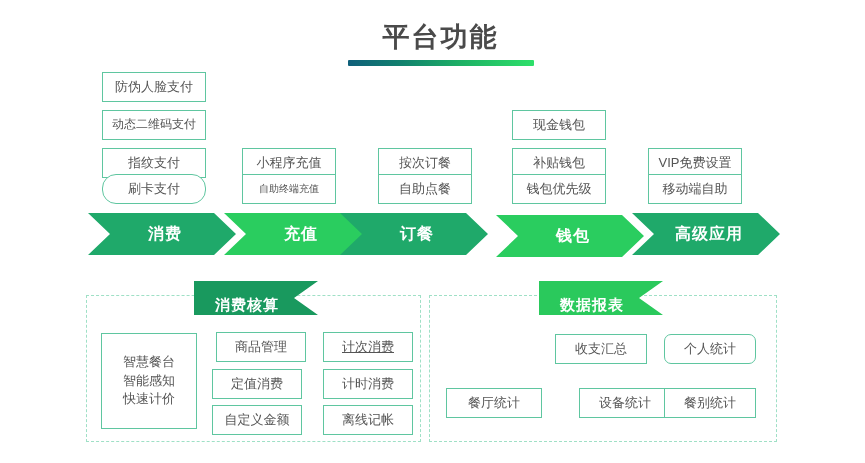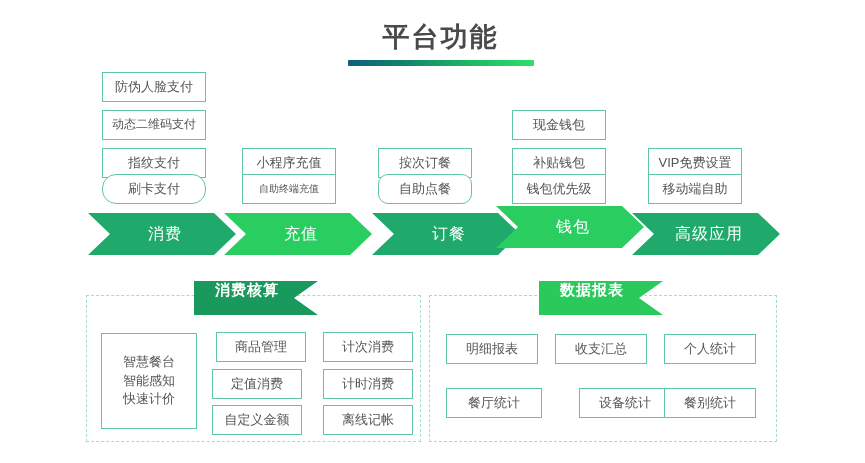--- a/index.html
+++ b/index.html
@@ -60,40 +60,40 @@
 
   
   .chev {
     position: absolute;
     height: 42px;
     display: flex;
     align-items: center;
     justify-content: center;
     color: #ffffff;
     font-size: 16px;
-    font-weight: normal;
+    font-weight: bold;
     letter-spacing: 1px;
     clip-path: polygon(0 0, calc(100% - 22px) 0, 100% 50%, calc(100% - 22px) 100%, 0 100%, 22px 50%);
   }
   .chev.dark { background: #1fa96a; }
   .chev.light { background: #2acd5f; }
   .chev .chev-label { padding-left: 6px; }
 
   
   .panel {
     position: absolute;
     box-sizing: border-box;
     border: 1.5px dashed #9fe0c6;
     background: #ffffff;
   }
   .panel-head {
     position: absolute;
     height: 34px;
     display: flex;
-    align-items: flex-start;
+    align-items: flex-end;
     justify-content: center;
     color: #ffffff;
     font-size: 15px;
     font-weight: bold;
     letter-spacing: 1px;
     clip-path: polygon(0 0, 100% 0, calc(100% - 24px) 50%, 100% 100%, 0 100%, 0 100%);
   }
   .panel-head.dark { background: #19995e; }
   .panel-head.light { background: #2ac95c; }
   .panel-head .ph-label { padding-right: 18px; }
@@ -110,39 +110,39 @@
 
   <div class="fbox" style="left:102px; top:72px; width:104px; height:30px;">防伪人脸支付</div>
   <div class="fbox" style="left:102px; top:110px; width:104px; height:30px; font-size:12px;">动态二维码支付</div>
   <div class="fbox" style="left:102px; top:148px; width:104px; height:30px;">指纹支付</div>
   <div class="fbox" style="left:102px; top:174px; width:104px; height:30px;border-radius:14px;">刷卡支付</div>
 
   <div class="fbox" style="left:242px; top:148px; width:94px; height:30px;">小程序充值</div>
   <div class="fbox" style="left:242px; top:174px; width:94px; height:30px; font-size:10px;">自助终端充值</div>
 
   <div class="fbox" style="left:378px; top:148px; width:94px; height:30px;">按次订餐</div>
-  <div class="fbox" style="left:378px; top:174px; width:94px; height:30px;border-radius:10px;">自助点餐</div>
+  <div class="fbox" style="left:378px; top:174px; width:94px; height:30px;">自助点餐</div>
 
   <div class="fbox" style="left:512px; top:110px; width:94px; height:30px;">现金钱包</div>
   <div class="fbox" style="left:512px; top:148px; width:94px; height:30px;">补贴钱包</div>
   <div class="fbox" style="left:512px; top:174px; width:94px; height:30px;">钱包优先级</div>
 
   <div class="fbox" style="left:648px; top:148px; width:94px; height:30px;">VIP免费设置</div>
   <div class="fbox" style="left:648px; top:174px; width:94px; height:30px;">移动端自助</div>
 
   <div class="chev dark" style="left:88px; top:213px; width:148px;">
     <span class="chev-label">消费</span>
   </div>
   <div class="chev light" style="left:224px; top:213px; width:148px;">
     <span class="chev-label">充值</span>
   </div>
-  <div class="chev dark" style="left:372px; top:213px; width:148px;">
+  <div class="chev dark" style="left:340px; top:213px; width:148px;">
     <span class="chev-label">订餐</span>
   </div>
-  <div class="chev light" style="left:496px; top:206px; width:148px;align-items:center;">
+  <div class="chev light" style="left:496px; top:215px; width:148px;align-items:center;">
     <span class="chev-label">钱包</span>
   </div>
   <div class="chev dark" style="left:632px; top:213px; width:148px;">
     <span class="chev-label">高级应用</span>
   </div>
 
   <div class="panel" style="left:86px; top:295px; width:335px; height:147px;"></div>
   <div class="panel-head dark" style="left:194px; top:281px; width:124px;">
     <span class="ph-label">消费核算</span>
   </div>
@@ -150,30 +150,29 @@
   <div class="fbox" style="left:101px; top:333px; width:96px; height:96px; flex-direction:column;text-align:center;">
     <span>智慧餐台</span>
     <span>智能感知</span>
     <span>快速计价</span>
   </div>
 
   <div class="fbox" style="left:216px; top:332px; width:90px; height:30px;">商品管理</div>
   <div class="fbox" style="left:212px; top:369px; width:90px; height:30px;">定值消费</div>
   <div class="fbox" style="left:212px; top:405px; width:90px; height:30px;">自定义金额</div>
 
-  <div class="fbox" style="left:323px; top:332px; width:90px; height:30px;">计次消费</div>
+  <div class="fbox" style="left:323px; top:332px; width:90px; height:30px;text-decoration:underline;">计次消费</div>
   <div class="fbox" style="left:323px; top:369px; width:90px; height:30px;">计时消费</div>
   <div class="fbox" style="left:323px; top:405px; width:90px; height:30px;">离线记帐</div>
 
   <div class="panel" style="left:429px; top:295px; width:348px; height:147px;"></div>
   <div class="panel-head light" style="left:539px; top:281px; width:124px;">
     <span class="ph-label">数据报表</span>
   </div>
 
-  <div class="fbox" style="left:446px; top:334px; width:92px; height:30px;">明细报表</div>
   <div class="fbox" style="left:555px; top:334px; width:92px; height:30px;">收支汇总</div>
-  <div class="fbox" style="left:664px; top:334px; width:92px; height:30px;">个人统计</div>
+  <div class="fbox" style="left:664px; top:334px; width:92px; height:30px;border-radius:7px;">个人统计</div>
 
   <div class="fbox" style="left:446px; top:388px; width:96px; height:30px;">餐厅统计</div>
   <div class="fbox" style="left:555px; top:388px; width:92px; height:30px;margin-left:24px;">设备统计</div>
   <div class="fbox" style="left:664px; top:388px; width:92px; height:30px;">餐别统计</div>
 
 </div>
 
 </body></html>

